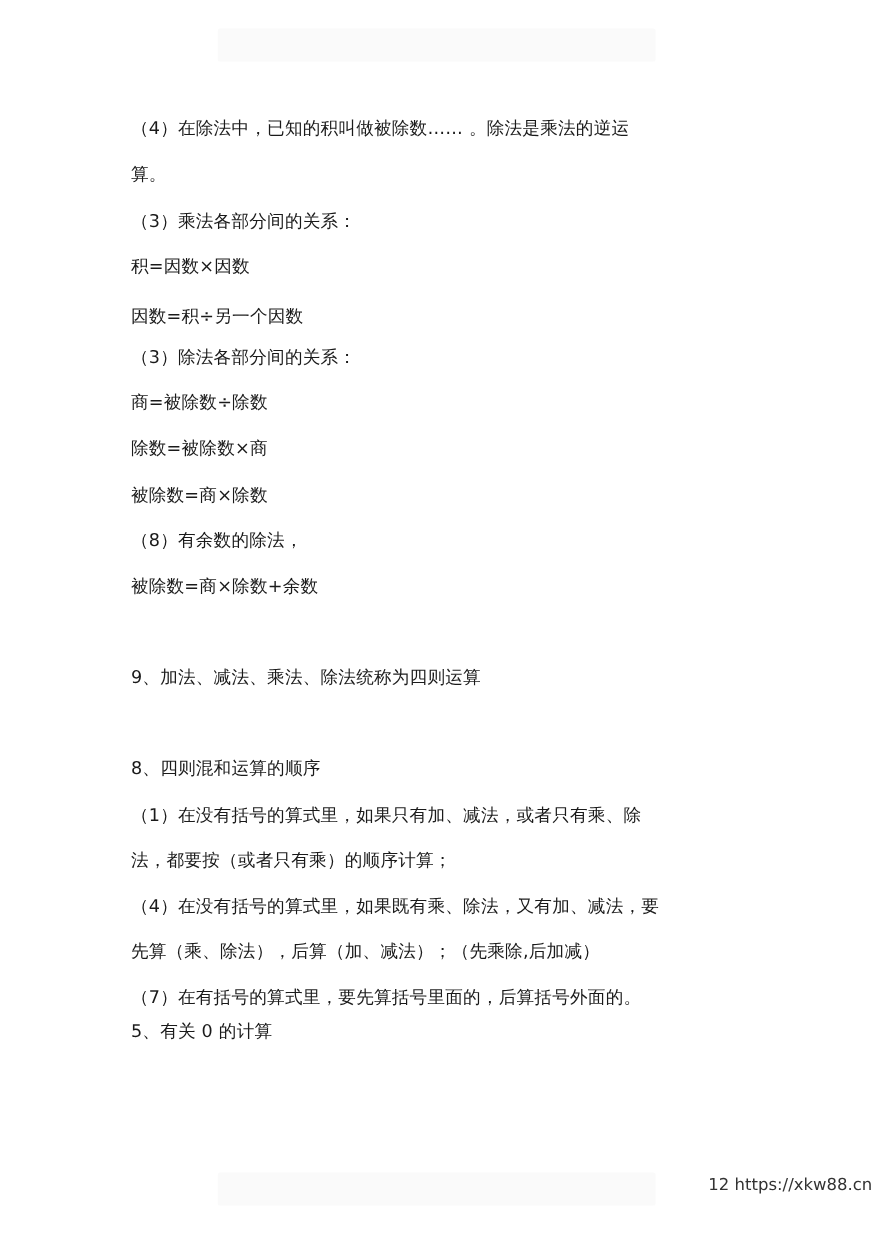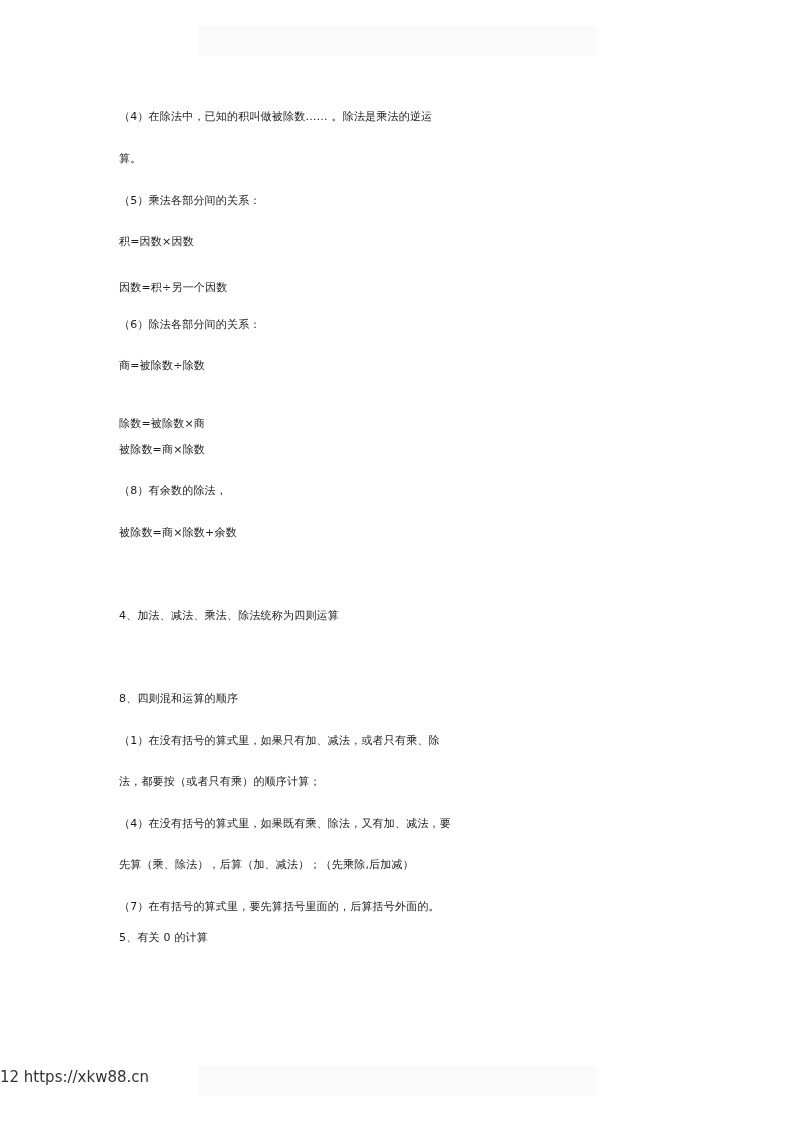--- a/index.html
+++ b/index.html
@@ -1,42 +1,42 @@
 <!DOCTYPE html>
 <html><head>
 <meta charset="utf-8">
 <style>
   html, body { margin: 0; padding: 0; background: #ffffff; }
   body { width: 793px; height: 1122px; position: relative; overflow: hidden;
          font-family: "DejaVu Sans", "Liberation Sans", sans-serif; color: #1a1a1a; }
   .wm { position: absolute; left: 198px; width: 398px; height: 30px; background: #fafafa; border-radius: 2px; }
   .wm-top { top: 26px; }
   .wm-bottom { top: 1066px; }
-  .line { position: absolute; left: 119px; font-size: 11px; line-height: 24px; white-space: nowrap; letter-spacing: 0.2px; }
-  .footer { position: absolute; top: 1068px; left: 0; width: 793px; text-align: left;
+  .line { position: absolute; left: 119px; font-size: 16px; line-height: 24px; white-space: nowrap; letter-spacing: 0.2px; }
+  .footer { position: absolute; top: 1068px; left: 0; width: 793px; text-align: right;
             font-size: 15px; color: #333; font-family: "DejaVu Sans", sans-serif; }
 </style>
 </head>
 <body>
 
 <div class="wm wm-top"></div>
 
 <div>
   <div class="line" style="top:105px">（4）在除法中，已知的积叫做被除数…… 。除法是乘法的逆运</div>
   <div class="line" style="top:147px;left:119px">算。</div>
-  <div class="line" style="top:189px">（5）乘法各部分间的关系：</div>
+  <div class="line" style="top:189px">（3）乘法各部分间的关系：</div>
   <div class="line" style="top:230px">积=因数×因数</div>
   <div class="line" style="top:276px">因数=积÷另一个因数</div>
-  <div class="line" style="top:313px">（6）除法各部分间的关系：</div>
+  <div class="line" style="top:313px">（3）除法各部分间的关系：</div>
   <div class="line" style="top:354px">商=被除数÷除数</div>
-  <div class="line" style="top:412px">除数=被除数×商</div>
+  <div class="line" style="top:396px">除数=被除数×商</div>
   <div class="line" style="top:438px">被除数=商×除数</div>
   <div class="line" style="top:479px">（8）有余数的除法，</div>
   <div class="line" style="top:521px">被除数=商×除数+余数</div>
-  <div class="line" style="top:604px">4、加法、减法、乘法、除法统称为四则运算</div>
+  <div class="line" style="top:604px">9、加法、减法、乘法、除法统称为四则运算</div>
   <div class="line" style="top:687px">8、四则混和运算的顺序</div>
   <div class="line" style="top:729px">（1）在没有括号的算式里，如果只有加、减法，或者只有乘、除</div>
   <div class="line" style="top:770px">法，都要按（或者只有乘）的顺序计算；</div>
   <div class="line" style="top:812px">（4）在没有括号的算式里，如果既有乘、除法，又有加、减法，要</div>
   <div class="line" style="top:853px">先算（乘、除法），后算（加、减法）；（先乘除,后加减）</div>
   <div class="line" style="top:895px">（7）在有括号的算式里，要先算括号里面的，后算括号外面的。</div>
   <div class="line" style="top:926px">5、有关 0 的计算</div>
 </div>
 
 <div class="wm wm-bottom"></div>

